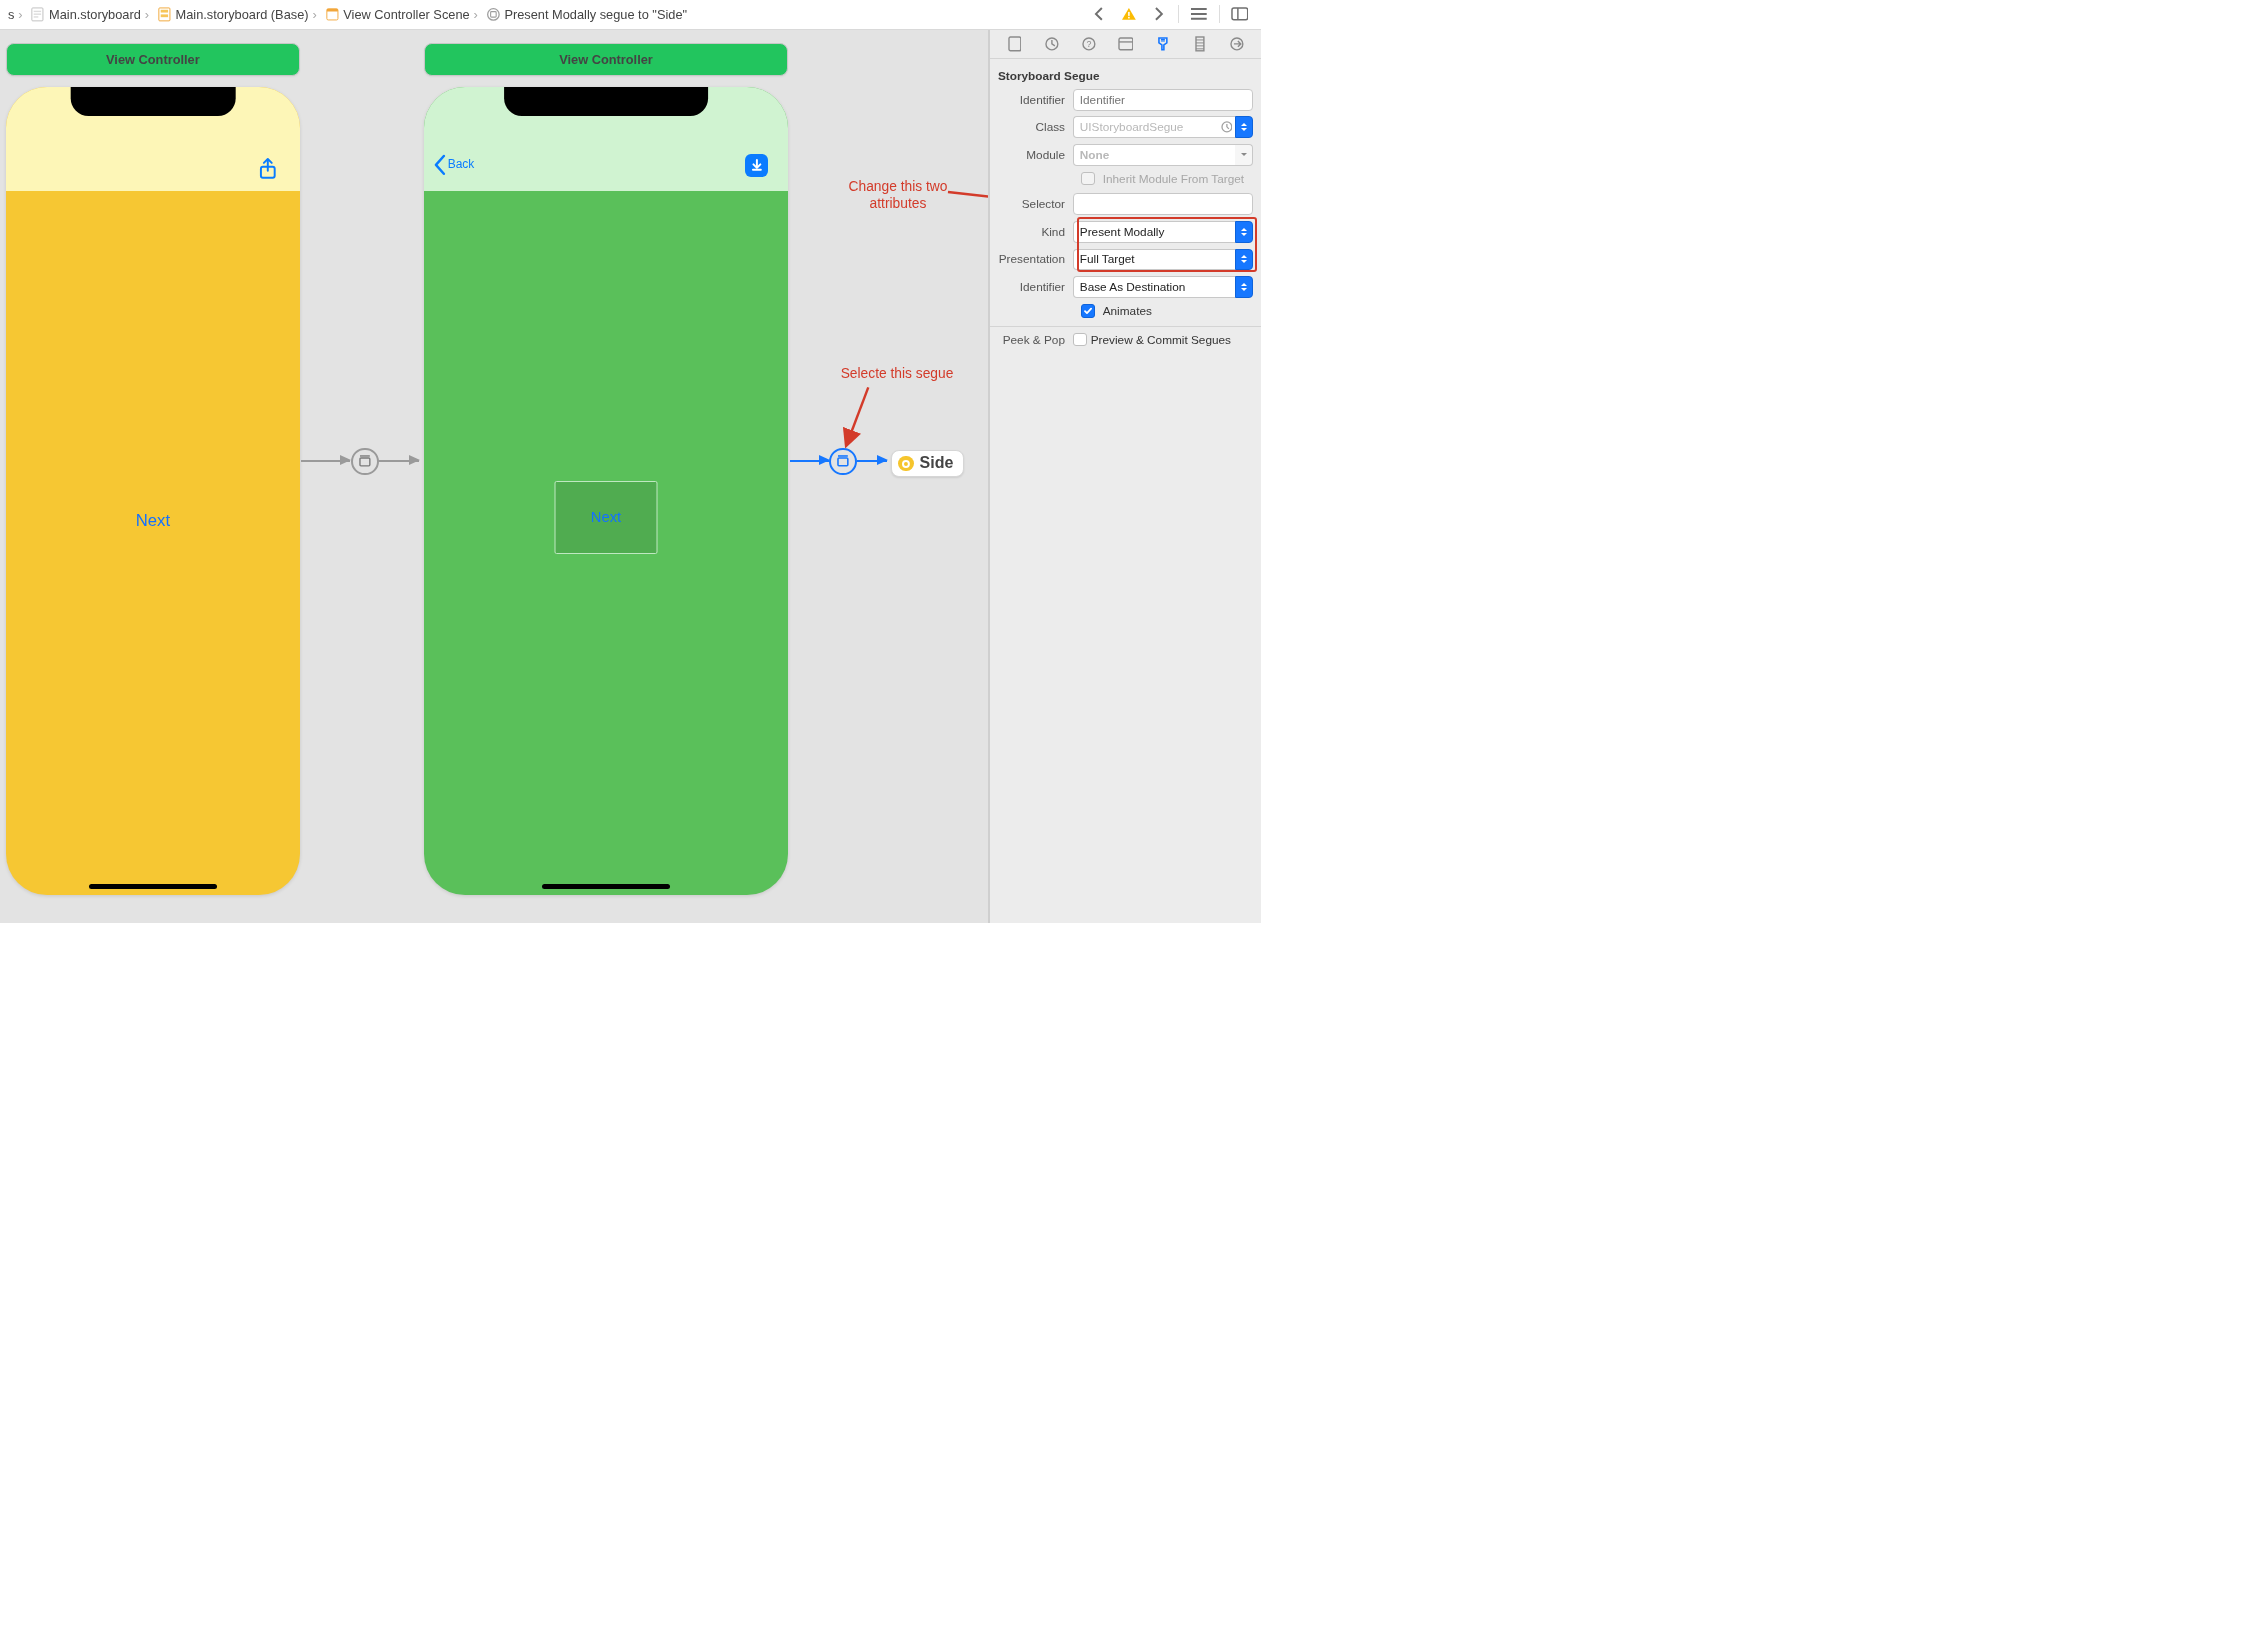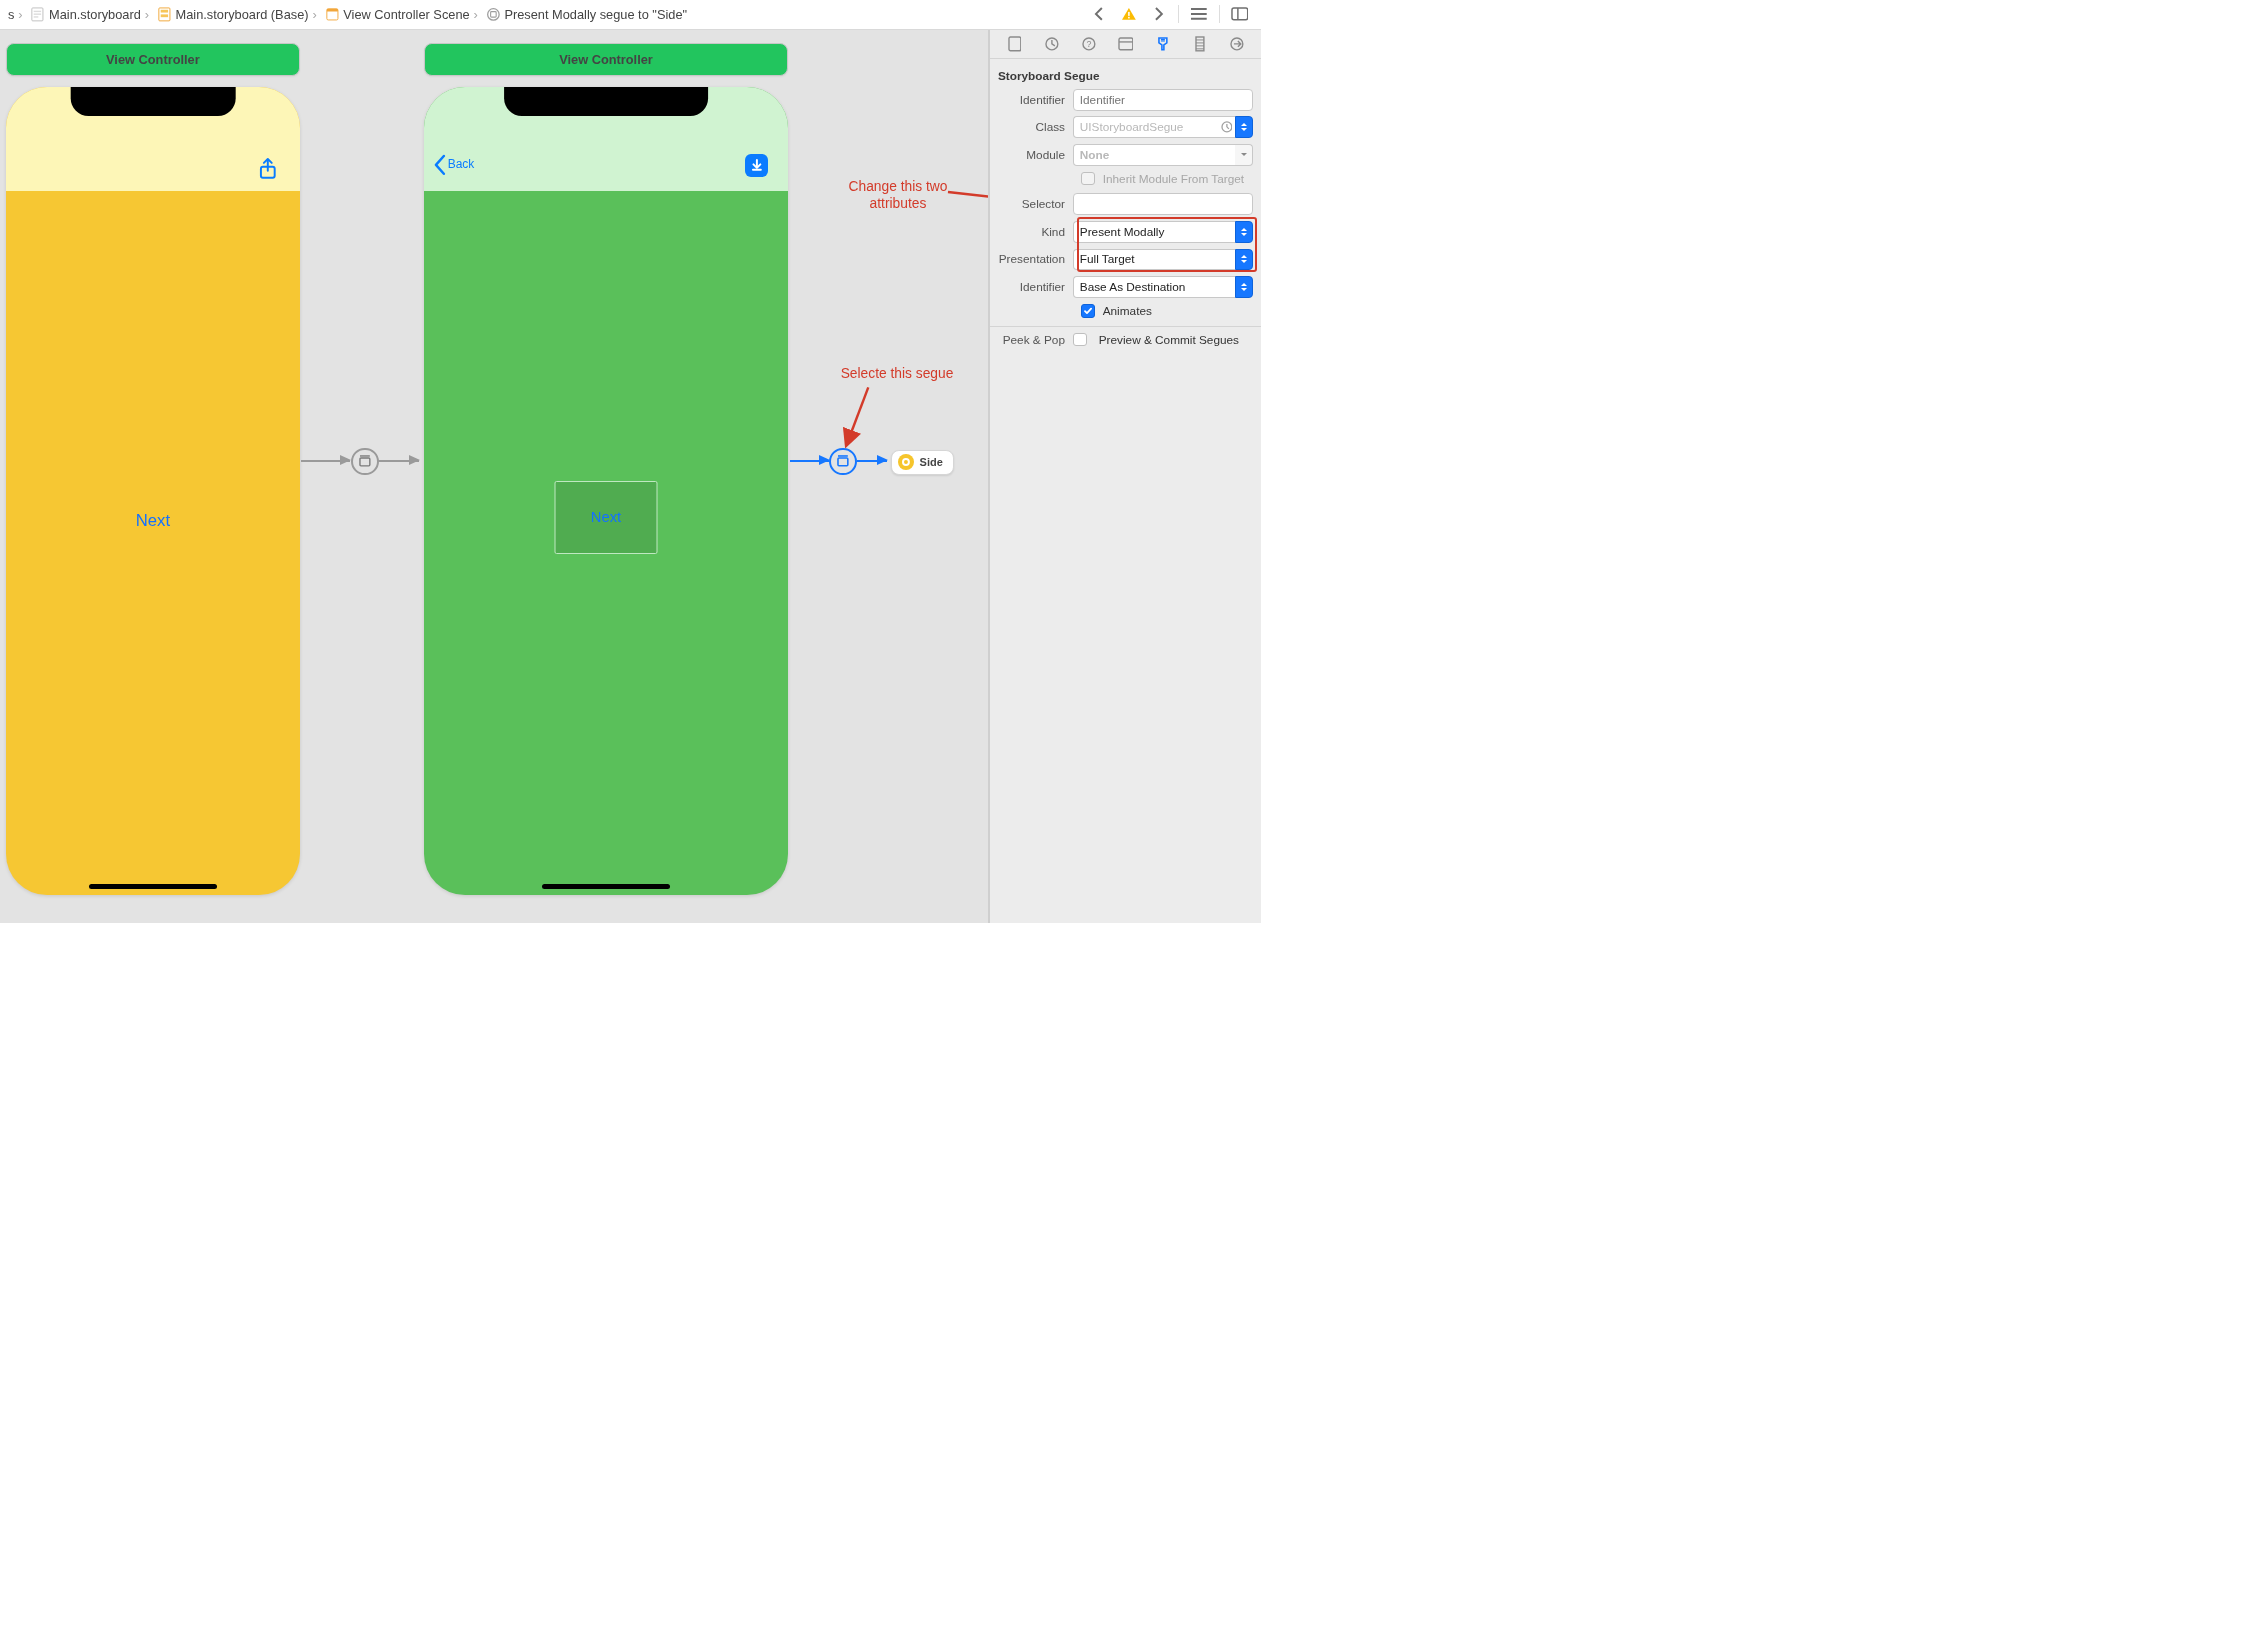--- a/index.html
+++ b/index.html
@@ -92,21 +92,21 @@
   .segue-node {
     position:absolute; width:27.6px; height:27.6px; border:2px solid #9a9a9a; border-radius:50%;
     background:#e3e3e3; display:flex; align-items:center; justify-content:center;
   }
   .segue-node.blue { border-color:#1677ff; }
   .segue-node svg { width:13.8px; height:13.8px; }
 
   .side-chip {
     position:absolute; background:#fff; border:1px solid #d6d6d6; border-radius:7.9px;
     padding:3.9px 9.9px 3.9px 5.9px; display:flex; align-items:center; gap:5.9px;
-    box-shadow:0 1px 2px rgba(0,0,0,.1); font-size:11px; font-weight:600; color:#444;
+    box-shadow:0 1px 2px rgba(0,0,0,.1); font-size:16px; font-weight:600; color:#444;
   }
   .side-chip .dot { width:15.8px; height:15.8px; border-radius:50%; background:#f6c52c; display:flex; align-items:center; justify-content:center; }
 
   
   .anno { position:absolute; color:#d33b2a; font-size:13.8px; line-height:1.25; text-align:center; }
   .red-box { position:absolute; border:2px solid #d33b2a; border-radius:3px; pointer-events:none; }
   .red-arrow { position:absolute; }
   .red-arrow svg { overflow: visible; }
 
   
@@ -490,21 +490,21 @@
                 <path d="M2 5.2 L4 7.2 L8.2 2.6" fill="none" stroke="#fff" stroke-width="1.8" stroke-linecap="round" stroke-linejoin="round"></path>
               </svg>
           </span>
           <span>Animates</span>
         </div>
 
         <div class="divider"></div>
 
         <div class="field-row" style="align-items:center;">
           <div class="label">Peek &amp; Pop</div>
-          <div class="control" style="align-items:center; gap:12px;">
+          <div class="control" style="align-items:center; gap:4px;">
             <span class="chk"></span>
             <span>Preview &amp; Commit Segues</span>
           </div>
         </div>
       </div>
     </div>
   </div>
 </div>
 
 

